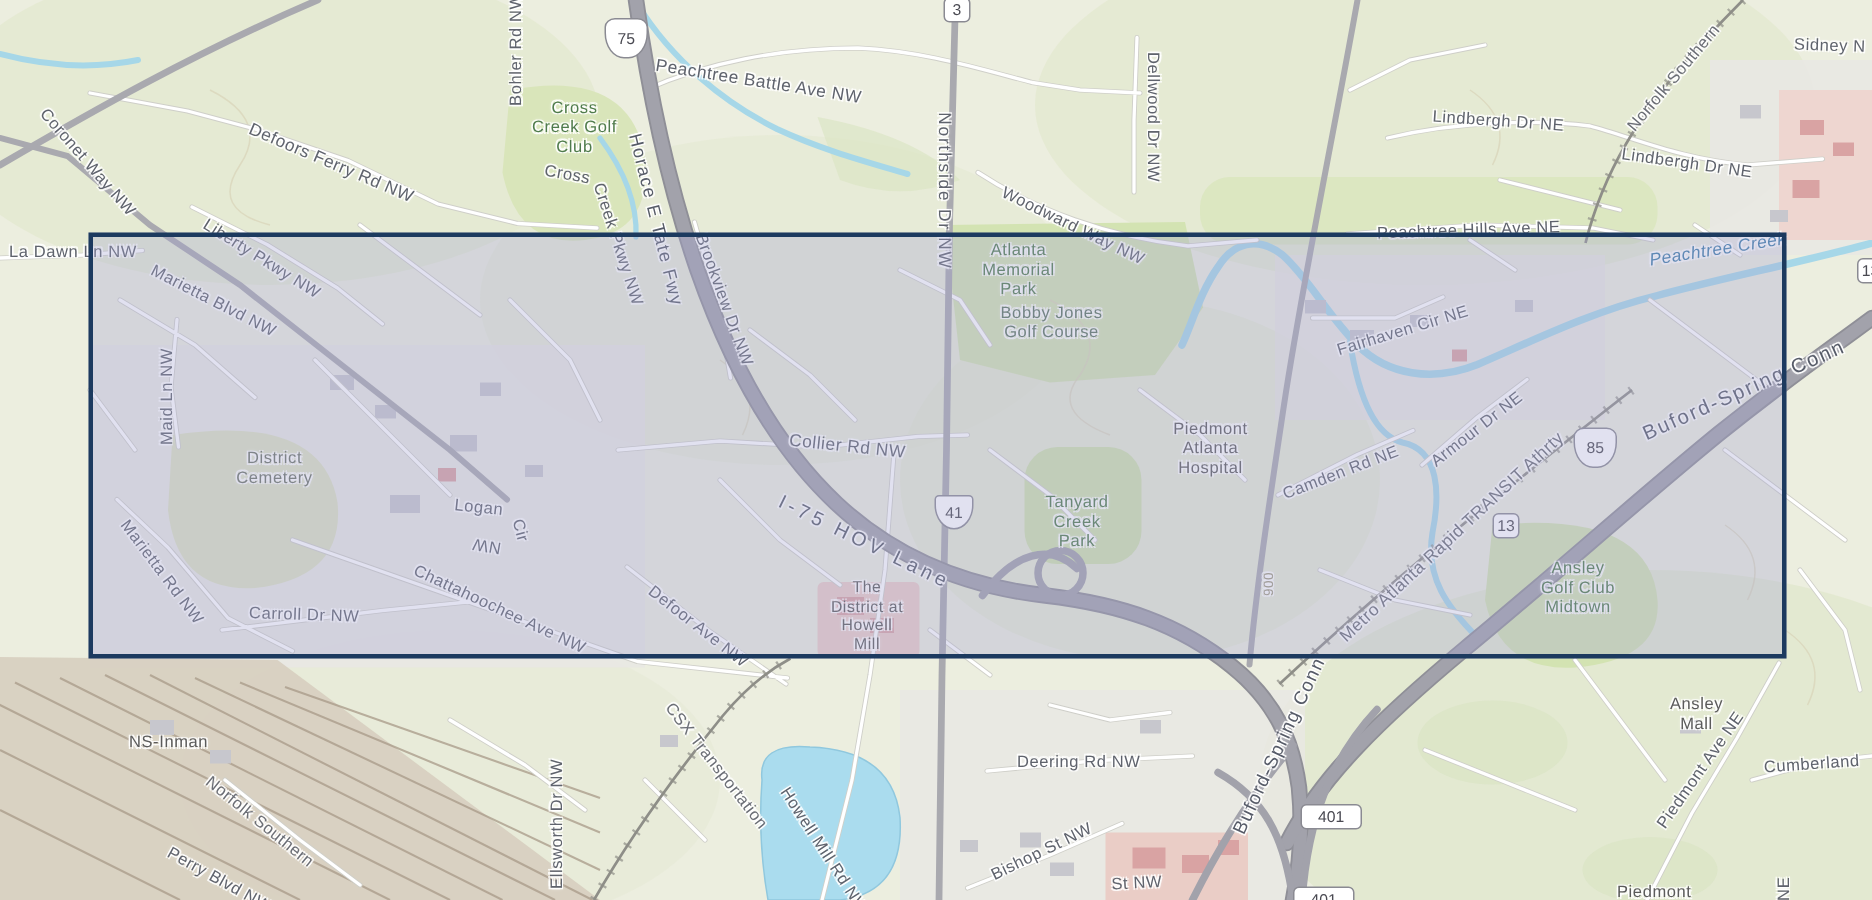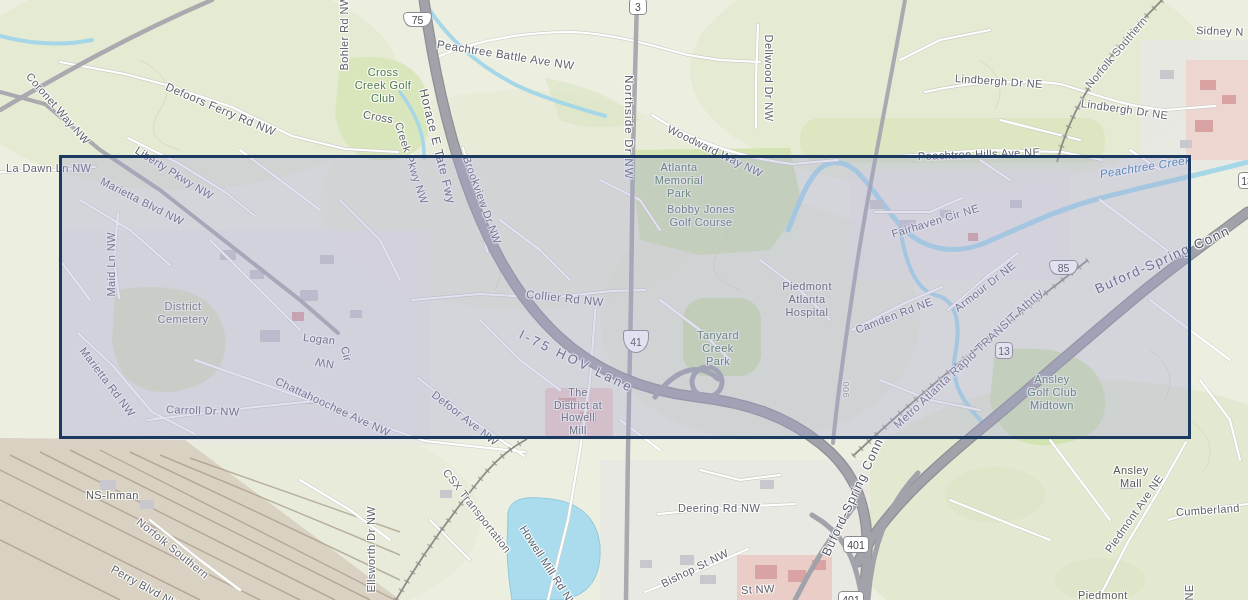--- a/index.html
+++ b/index.html
@@ -14,24 +14,24 @@
   .park{color:#4f7b4c;}
   .place{color:#5b5b5b;}
   .water{color:#3e7ca8;font-style:italic;font-size:11.5px;}
   .hwy{color:#565b68;font-size:12.5px;letter-spacing:1px;}
   .hwy-big{color:#565b68;font-size:13.5px;letter-spacing:1.5px;}
   .rail{color:#6b6e76;}
   .contour{color:#a09a80;font-size:9px;}
   .sm{font-size:10.5px;}
   .shield{position:absolute;z-index:20;background:#fff;border:1.5px solid #8a8a92;color:#4a4a52;
           display:flex;align-items:center;justify-content:center;font-size:10.5px;box-sizing:border-box;}
-  .sh-int{width:29px;height:15px;border-radius:7px 7px 13px 13px / 6px 6px 17px 17px;}
+  .sh-int{width:29px;height:27px;border-radius:7px 7px 13px 13px / 6px 6px 17px 17px;}
   .sh-us{width:26px;height:23px;border-radius:3px 3px 50% 50% / 3px 3px 70% 70%;}
   .sh-st{width:18px;height:17px;border-radius:4px;}
-  .sh-st-wide{width:26px;height:17px;border-radius:4px;}
+  .sh-st-wide{width:41px;height:17px;border-radius:4px;margin-left:24px;}
   #selection{position:absolute;z-index:30;left:59px;top:155px;width:1132px;height:284px;
              background:rgba(164,164,208,.33);border:3px solid #1c3a5f;box-sizing:border-box;pointer-events:auto;}
 </style>
 </head>
 <body>
 
 <div id="map">
 
   <svg width="1248" height="600" viewBox="0 0 1248 600">
 
@@ -268,21 +268,21 @@
 
   <div class="shield sh-int" style="left:403px;top:12px;">
       <span>75</span>
     </div>
   <div class="shield sh-st" style="left:629px;top:-2px;">
       <span>3</span>
     </div>
   <div class="shield sh-us" style="left:623px;top:330px;justify-content:center;">
       <span>41</span>
     </div>
-  <div class="shield sh-int" style="left:1049px;top:260px;">
+  <div class="shield sh-int" style="left:1049px;top:285px;">
       <span>85</span>
     </div>
   <div class="shield sh-st" style="left:995px;top:342px;">
       <span>13</span>
     </div>
   <div class="shield sh-st" style="left:1238px;top:172px;">
       <span>13</span>
     </div>
   <div class="shield sh-st-wide" style="left:843px;top:536px;">
       <span>401</span>

